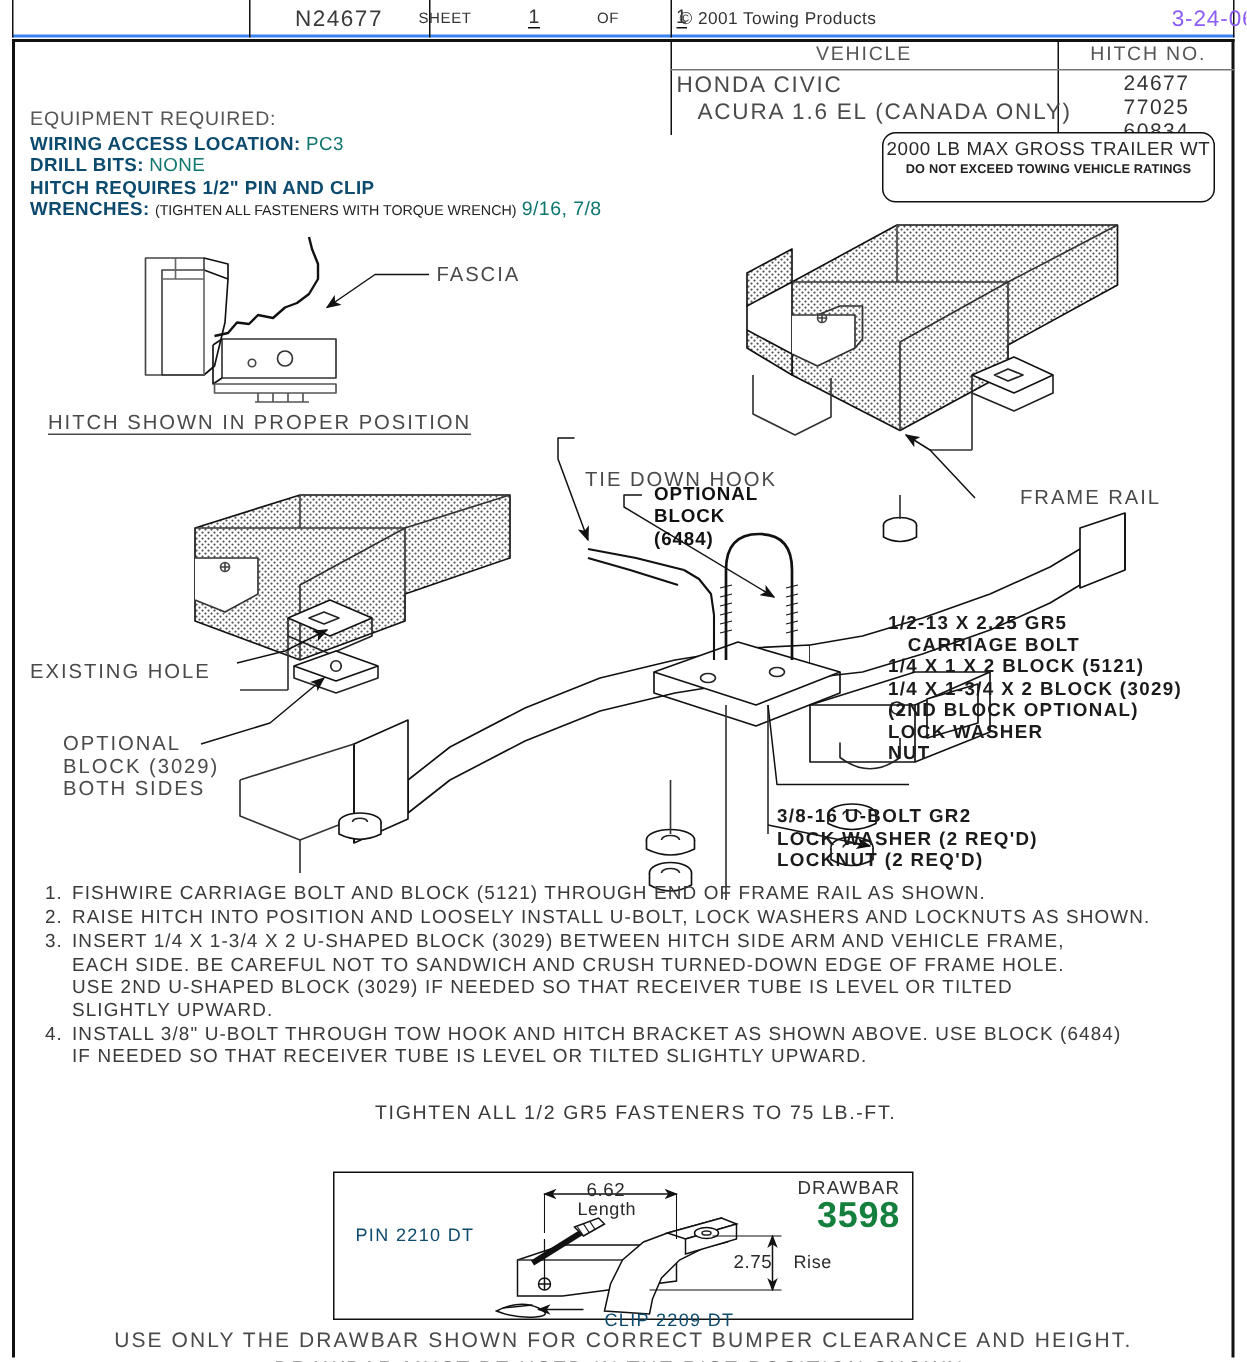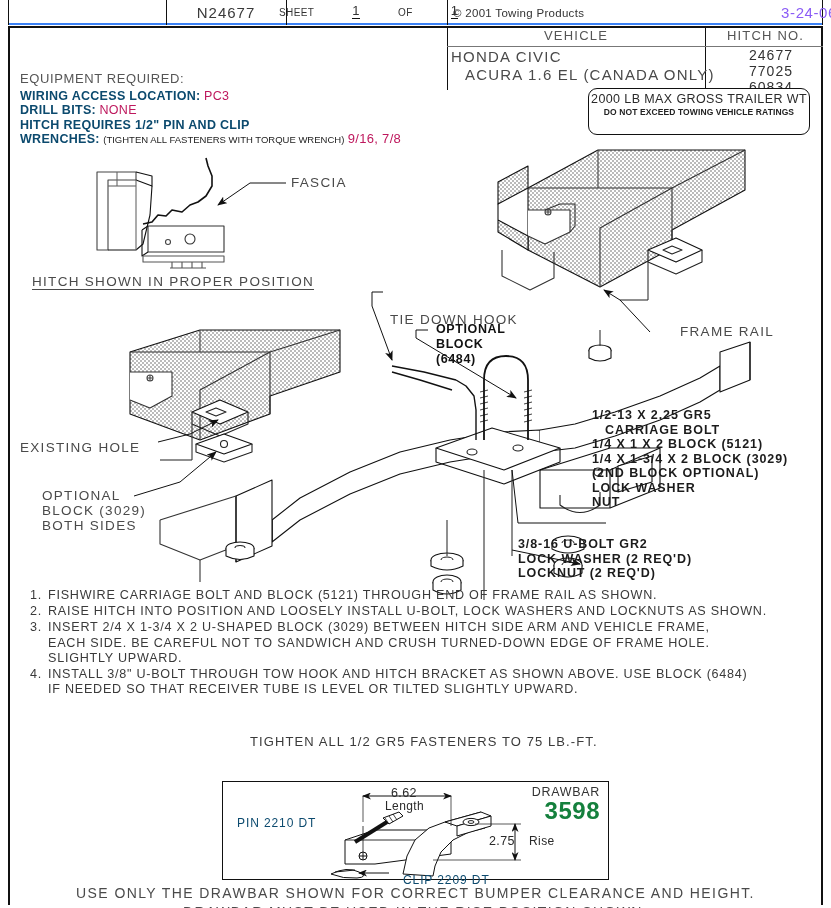--- a/index.html
+++ b/index.html
@@ -69,21 +69,21 @@
 
   
   #equip {
     position: absolute;
     left: 20px; top: 72px;
     font-size: 12.5px;
     line-height: 14.5px;
   }
   #equip .row { white-space: nowrap; }
   #equip .lbl { font-weight: 700; color: #0c4a6e; letter-spacing: 0.3px; }
-  #equip .val { color: #be185d; letter-spacing: 0.3px; }
+  #equip .val { color: #0f766e; letter-spacing: 0.3px; }
   #equip .small { font-size: 9.5px; color: #222; letter-spacing: 0px; }
   #equip .plain { color: #555; letter-spacing: 0.6px; }
 
   
   #vehtbl {
     position: absolute;
     left: 447px; top: 26px;
     width: 376px; height: 64px;
   }
   #vehtbl .vsep {
@@ -559,22 +559,23 @@
     </div>
     <div class="step">
       <div class="num">2.</div>
       <div class="body">
         <div>RAISE HITCH INTO POSITION AND LOOSELY INSTALL U-BOLT, LOCK WASHERS AND LOCKNUTS AS SHOWN.</div>
       </div>
     </div>
     <div class="step">
       <div class="num">3.</div>
       <div class="body">
-        <div>INSERT 2/4 X 1-3/4 X 2 U-SHAPED BLOCK (3029) BETWEEN HITCH SIDE ARM AND VEHICLE FRAME,</div>
+        <div>INSERT 1/4 X 1-3/4 X 2 U-SHAPED BLOCK (3029) BETWEEN HITCH SIDE ARM AND VEHICLE FRAME,</div>
         <div>EACH SIDE.  BE CAREFUL NOT TO SANDWICH AND CRUSH TURNED-DOWN EDGE OF FRAME HOLE.</div>
+        <div>USE 2ND U-SHAPED BLOCK (3029) IF NEEDED SO THAT RECEIVER TUBE IS LEVEL OR TILTED</div>
         <div>SLIGHTLY UPWARD.</div>
       </div>
     </div>
     <div class="step">
       <div class="num">4.</div>
       <div class="body">
         <div>INSTALL 3/8" U-BOLT THROUGH TOW HOOK AND HITCH BRACKET AS SHOWN ABOVE.  USE BLOCK (6484)</div>
         <div>IF NEEDED SO THAT RECEIVER TUBE IS LEVEL OR TILTED SLIGHTLY UPWARD.</div>
       </div>
     </div>

